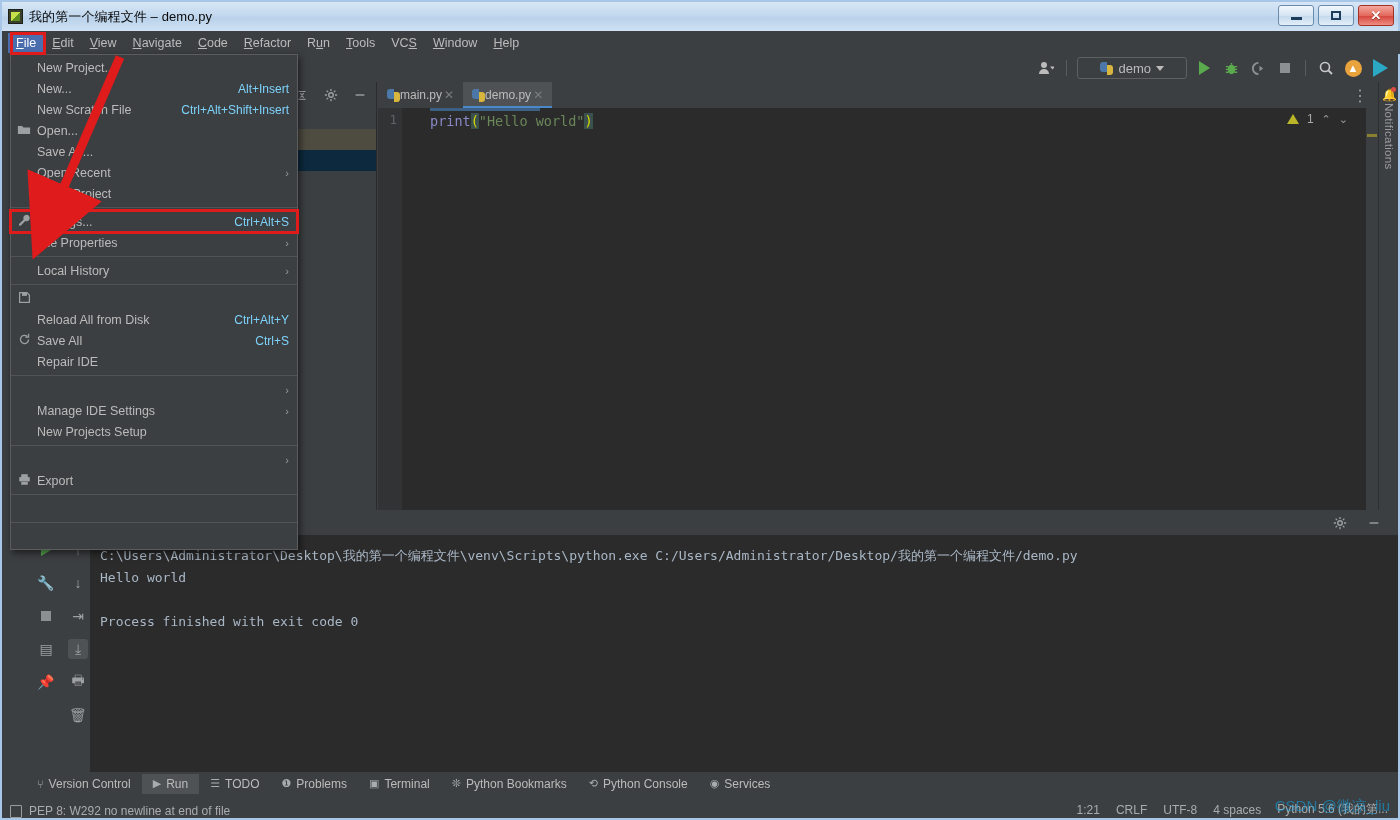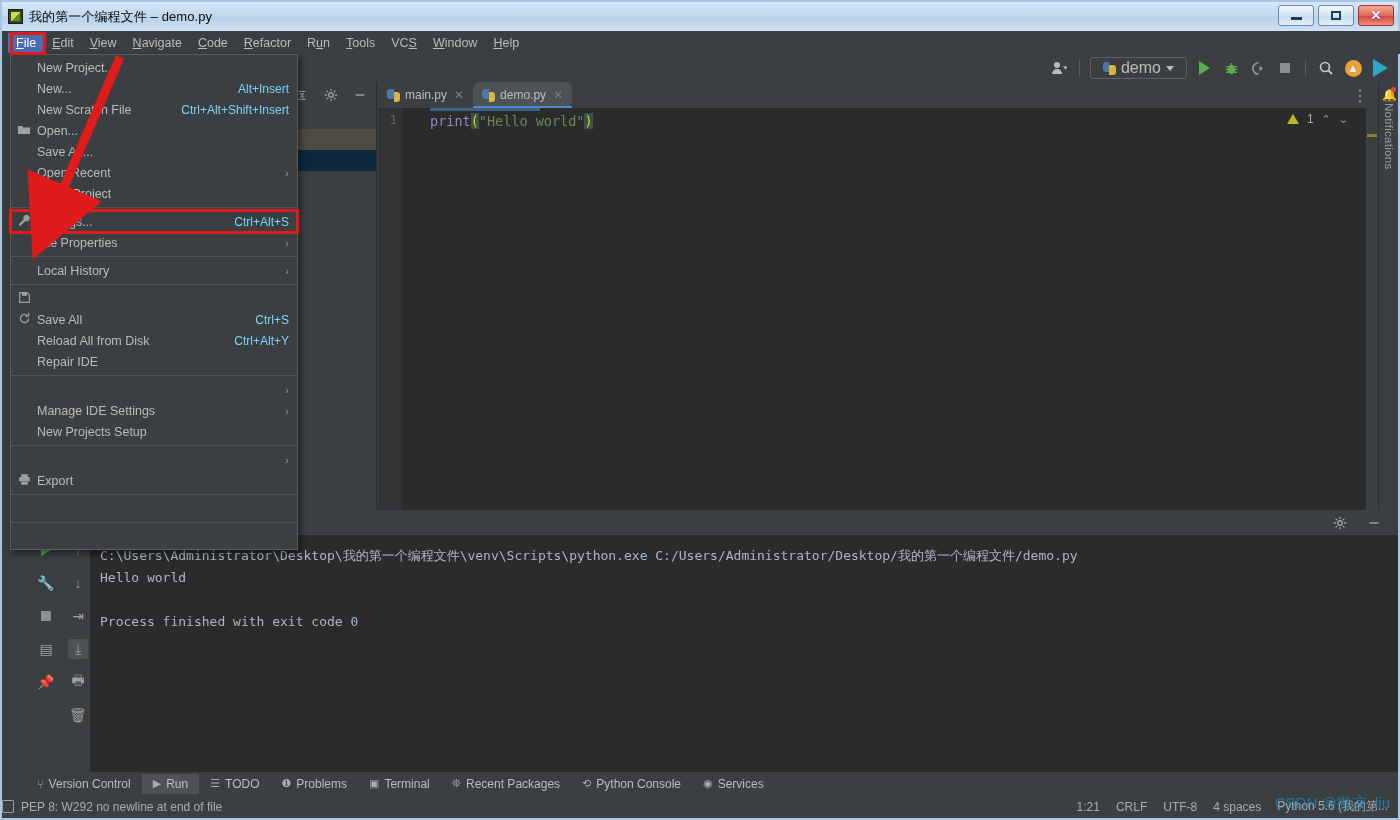--- a/index.html
+++ b/index.html
@@ -61,21 +61,21 @@
   
   .toolbar {
     position: absolute; left: 0; top: 52px; width: 1396px; height: 28px;
     background: #3c3f41; display: flex; align-items: center; justify-content: flex-end;
     padding-right: 8px; gap: 7px;
   }
   .tb-ico { width: 20px; height: 20px; display: flex; align-items: center; justify-content: center; color: #afb1b3; }
   .tb-sep { width: 1px; height: 16px; background: #5a5c5e; margin: 0 3px; }
   .run-config {
     height: 22px; min-width: 86px; border: 1px solid #5e6060; border-radius: 3px;
-    display: flex; align-items: center; gap: 5px; padding: 0 12px; color: #bbbbbb; font-size: 16px;
+    display: flex; align-items: center; gap: 5px; padding: 0 22px; color: #bbbbbb; font-size: 13px;
   }
   .py-logo {
     width: 13px; height: 13px; position: relative; flex: 0 0 auto;
   }
   .py-logo::before, .py-logo::after {
     content: ""; position: absolute; width: 6.5px; height: 10px;
   }
   .py-logo::before { left: 0; top: 0; background: #4b78a8; border-radius: 3px 0 0 3px; }
   .py-logo::after { right: 0; bottom: 0; background: #d8b53c; border-radius: 0 3px 3px 0; }
   .caret-dn {
@@ -112,24 +112,24 @@
   }
   .pp-tree { font-size: 12px; color: #bbbbbb; }
   .pp-row { height: 21px; display: flex; align-items: center; padding-left: 6px; font-size: 12px; color: #bbbbbb; white-space: nowrap; }
   .pp-row.sel-inactive { background: #4e4b41; }
   .pp-row.sel-active { background: #0d293e; }
 
   
   .editor { position: absolute; left: 376px; top: 0; width: 1000px; height: 428px; background: #2b2b2b; }
   .tabbar { height: 26px; background: #3c3f41; display: flex; align-items: stretch; }
   .etab {
-    display: flex; align-items: center; gap: 5px; padding: 0 9px; font-size: 12px; color: #bbbbbb;
+    display: flex; align-items: center; padding: 0 9px; font-size: 12px; color: #bbbbbb;
     position: relative;
   }
-  .etab.active { background: #4e5254; border-radius: 7px; }
+  .etab.active { background: #4e5254; }
   .etab.active::after {
     content: ""; position: absolute; left: 0; bottom: 0; width: 100%; height: 2px; background: #4a88c7;
   }
   .etab .x { color: #7a7d7f; font-size: 12px; margin-left: 2px; }
   .tab-overflow { margin-left: auto; display: flex; align-items: center; padding-right: 10px; color: #9a9c9e; }
 
   .code-area { position: absolute; left: 0; top: 26px; width: 1000px; height: 402px; background: #2b2b2b; }
   .gutter {
     position: absolute; left: 0; top: 0; width: 24px; height: 402px; background: #313335;
     color: #606366; font-family: "DejaVu Sans Mono", monospace; font-size: 12.5px;
@@ -191,21 +191,21 @@
   }
   .tt {
     display: flex; align-items: center; gap: 5px; padding: 3px 11px; font-size: 12px; color: #bbbbbb;
   }
   .tt.active { background: #4e5254; }
   .tt-ico { font-size: 11px; color: #a9acae; display: inline-flex; align-items: center; }
 
   
   .statusbar {
     position: absolute; left: 0; top: 793px; width: 1396px; height: 23px; background: #3c3f41;
-    display: flex; align-items: center; font-size: 12px; color: #a9acae;
+    display: flex; align-items: flex-end; padding-left: 8px; font-size: 12px; color: #a9acae;
   }
   .sb-doc-ico { width: 12px; height: 13px; border: 1px solid #9a9c9e; margin-right: 7px; border-radius: 1px; }
   .sb-right { margin-left: auto; display: flex; align-items: center; gap: 16px; padding-right: 10px; position: relative; }
   .watermark {
     position: absolute; right: 8px; top: -4px; font-size: 15px; color: #0ea5e9; opacity: .55;
     font-family: "Liberation Sans", sans-serif; white-space: nowrap; pointer-events: none;
   }
 
   
   .filemenu {
@@ -448,21 +448,21 @@
     <div class="tt">
       <span class="tt-ico">❶</span>
       <span>Problems</span>
     </div>
     <div class="tt">
       <span class="tt-ico">▣</span>
       <span>Terminal</span>
     </div>
     <div class="tt">
       <span class="tt-ico">❊</span>
-      <span>Recent Packages</span>
+      <span>Python Bookmarks</span>
     </div>
     <div class="tt">
       <span class="tt-ico">⟲</span>
       <span>Python Console</span>
     </div>
     <div class="tt">
       <span class="tt-ico">◉</span>
       <span>Services</span>
     </div>
   </div>
@@ -546,33 +546,33 @@
       <span class="fm-ico">
         <svg width="13" height="13" viewBox="0 0 16 16">
             <path d="M2 2h9l3 3v9H2z" fill="none" stroke="#9da0a3" stroke-width="1.5"></path>
             <rect x="5" y="2" width="6" height="4" fill="#9da0a3"></rect>
           </svg>
       </span>
       <span class="fm-label"></span>
       <span class="fm-key"></span>
     </div>
     <div class="fm-item">
+      <span class="fm-ico"></span>
+      <span class="fm-label">Reload All from Disk</span>
+      <span class="fm-key">Ctrl+Alt+Y</span>
+    </div>
+    <div class="fm-item">
       <span class="fm-ico">
         <svg width="13" height="13" viewBox="0 0 16 16">
             <path d="M13 8a5 5 0 1 1-1.6-3.7" fill="none" stroke="#9da0a3" stroke-width="1.6"></path>
             <path d="M13 1v4h-4" fill="none" stroke="#9da0a3" stroke-width="1.6"></path>
           </svg>
       </span>
       <span class="fm-label">Save All</span>
       <span class="fm-key">Ctrl+S</span>
-    </div>
-    <div class="fm-item">
-      <span class="fm-ico"></span>
-      <span class="fm-label">Reload All from Disk</span>
-      <span class="fm-key">Ctrl+Alt+Y</span>
     </div>
     <div class="fm-item">
       <span class="fm-ico"></span>
       <span class="fm-label">Repair IDE</span>
       <span class="fm-key"></span>
     </div>
     <div class="fm-sep"></div>
     <div class="fm-item">
       <span class="fm-ico"></span>
       <span class="fm-label"></span>

